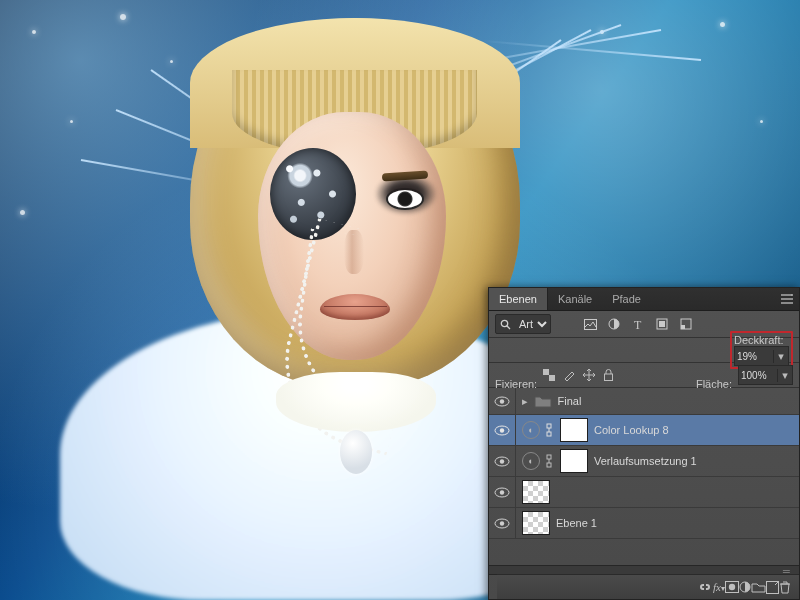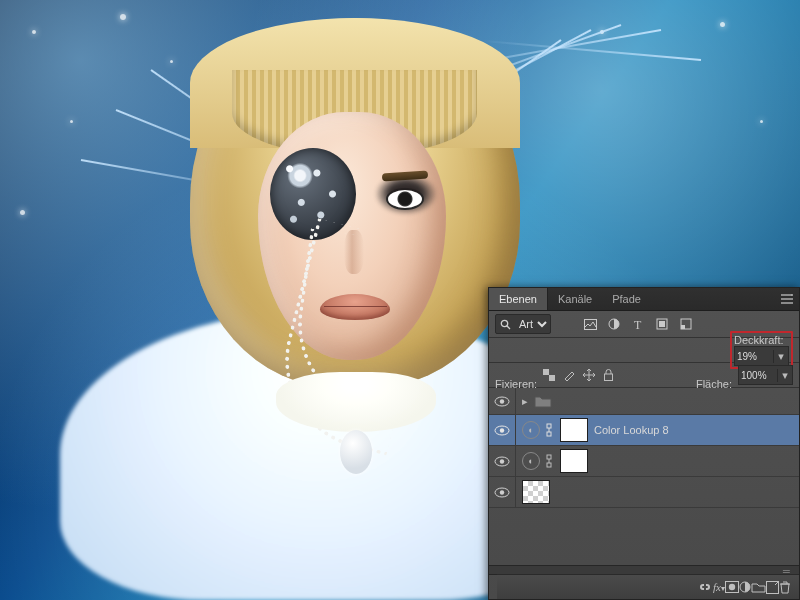--- a/index.html
+++ b/index.html
@@ -255,20 +255,21 @@
               <circle cx="8" cy="5.5" r="2.2" fill="#cfcfcf"></circle>
             </svg>
           </span>
         </span>
       <span style="color:#bbb;">▸</span>
       <span>
           <svg width="18" height="14">
             <path d="M1 3h5l2 2h9v8H1z" fill="#7f7f7f" stroke="#555"></path>
           </svg>
         </span>
+      <span class="name">Final</span>
     </div>
 
     <div class="layer selected">
       <span class="viscol">
           <span>
             <svg width="16" height="11">
               <ellipse cx="8" cy="5.5" rx="7" ry="4.5" stroke="#e5e5e5" fill="none"></ellipse>
               <circle cx="8" cy="5.5" r="2.2" fill="#e5e5e5"></circle>
             </svg>
           </span>
@@ -296,34 +297,47 @@
         </span>
       <span class="adjicon">◐</span>
       <span class="link">
           <svg width="6" height="14">
             <rect x="1" y="1" width="4" height="4" stroke="#bbb" fill="none"></rect>
             <rect x="1" y="9" width="4" height="4" stroke="#bbb" fill="none"></rect>
             <line x1="3" y1="5" x2="3" y2="9" stroke="#bbb"></line>
           </svg>
         </span>
       <span class="mask"></span>
+      <span class="name">Verlaufsumsetzung 1</span>
     </div>
 
     <div class="layer">
       <span class="viscol">
           <span>
             <svg width="16" height="11">
               <ellipse cx="8" cy="5.5" rx="7" ry="4.5" stroke="#cfcfcf" fill="none"></ellipse>
               <circle cx="8" cy="5.5" r="2.2" fill="#cfcfcf"></circle>
             </svg>
           </span>
         </span>
       <span class="thumb trans"></span>
     </div>
 
+    <div class="layer">
+      <span class="viscol">
+          <span>
+            <svg width="16" height="11">
+              <ellipse cx="8" cy="5.5" rx="7" ry="4.5" stroke="#cfcfcf" fill="none"></ellipse>
+              <circle cx="8" cy="5.5" r="2.2" fill="#cfcfcf"></circle>
+            </svg>
+          </span>
+        </span>
+      <span class="thumb trans"></span>
+      <span class="name">Ebene 1</span>
+    </div>
 
   </div>
 
   <div class="sep">
       <span class="grip">≣</span>
     </div>
 
   <div class="bottombar">
     <span>
         <svg width="16" height="12">

